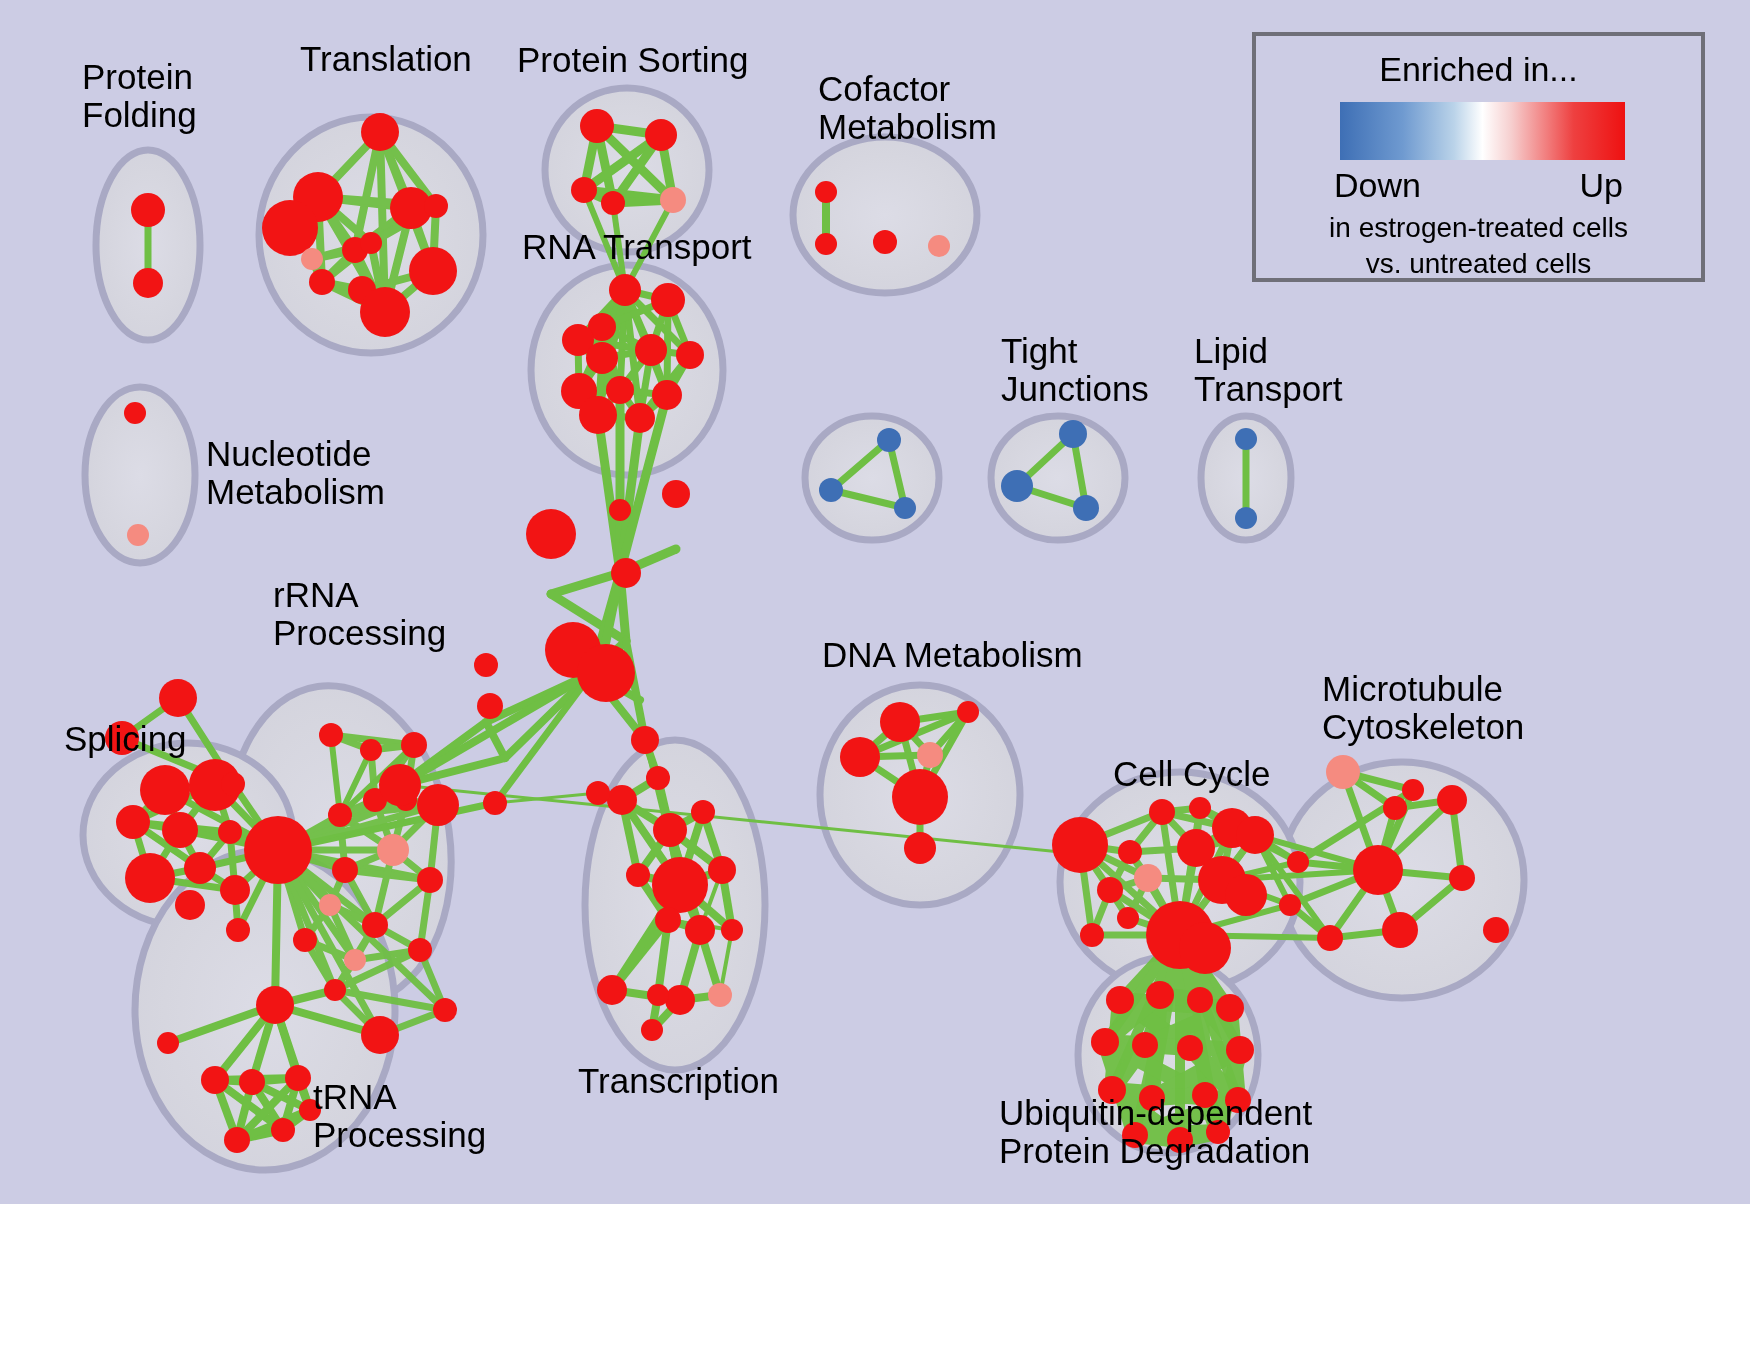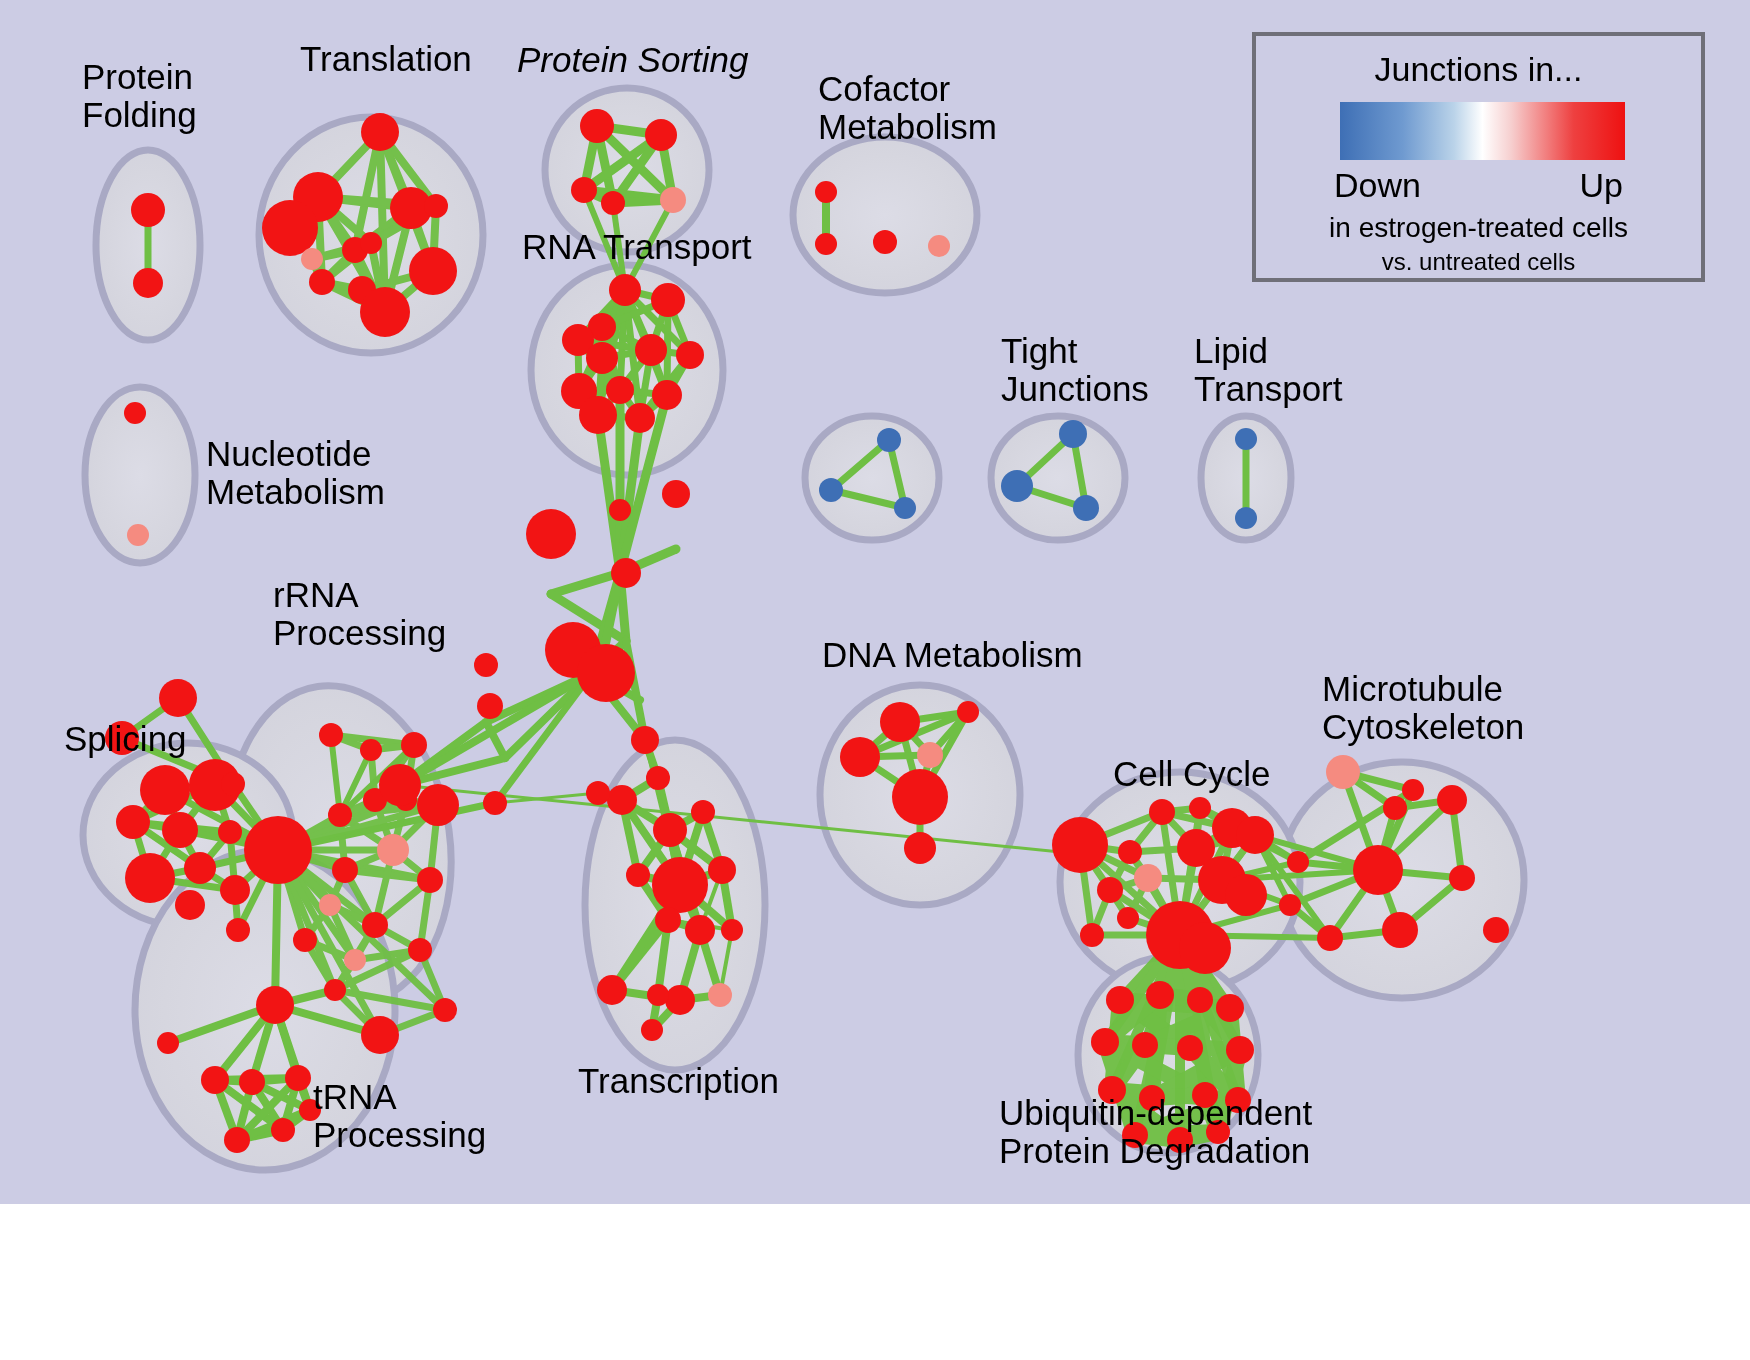--- a/index.html
+++ b/index.html
@@ -34,21 +34,21 @@
     position:absolute;left:0;top:14px;width:100%;
     text-align:center;font-size:34px;color:#000;
   }
   #legend-bar{
     position:absolute;left:84px;top:66px;width:285px;height:58px;
     background:linear-gradient(to right,#3e6fb5 0%,#6f9ad0 22%,#bad3e9 40%,#ffffff 50%,#f6cfcf 60%,#ee4040 82%,#ee1111 100%);
   }
   #legend-down{position:absolute;left:78px;top:130px;font-size:34px;color:#000000;}
   #legend-up{position:absolute;right:78px;top:130px;font-size:34px;color:#000;text-align:center;}
   #legend-sub1{position:absolute;left:0;top:176px;width:100%;text-align:center;font-size:28px;color:#000;}
-  #legend-sub2{position:absolute;left:0;top:212px;width:100%;text-align:center;font-size:24px;color:#000;}
+  #legend-sub2{position:absolute;left:0;top:212px;width:100%;text-align:center;font-size:28px;color:#000;}
 </style>
 </head>
 <body>
 
 <div id="stage">
 
   <svg id="net" viewBox="0 0 1750 1360" xmlns="http://www.w3.org/2000/svg">
     <defs>
       <radialGradient id="cg" cx="50%" cy="50%" r="62%">
         <stop offset="0%" stop-color="#dcdce6"></stop>
@@ -709,21 +709,21 @@
       <circle cx="1238" cy="1100" r="13" fill="#f21414"></circle>
       <circle cx="1135" cy="1135" r="13" fill="#f21414"></circle>
       <circle cx="1180" cy="1140" r="13" fill="#f21414"></circle>
       <circle cx="1218" cy="1132" r="12" fill="#f21414"></circle>
     </g>
   </svg>
 
   <div class="cluster-label cl-left" style="left:82px;top:58px;">Protein
 Folding</div>
   <div class="cluster-label cl-left" style="left:300px;top:40px;">Translation</div>
-  <div class="cluster-label cl-left" style="left:517px;top:41px;font-style:italic;">Protein Sorting</div>
+  <div class="cluster-label cl-left" style="left:517px;top:41px;">Protein Sorting</div>
   <div class="cluster-label cl-left" style="left:818px;top:70px;">Cofactor
 Metabolism</div>
   <div class="cluster-label cl-left" style="left:522px;top:228px;">RNA Transport</div>
   <div class="cluster-label cl-left" style="left:206px;top:435px;">Nucleotide
 Metabolism</div>
   <div class="cluster-label cl-left" style="left:1001px;top:332px;">Tight
 Junctions</div>
   <div class="cluster-label cl-left" style="left:1194px;top:332px;">Lipid
 Transport</div>
   <div class="cluster-label cl-left" style="left:273px;top:576px;">rRNA
@@ -733,21 +733,21 @@
   <div class="cluster-label cl-left" style="left:1322px;top:670px;">Microtubule
 Cytoskeleton</div>
   <div class="cluster-label cl-left" style="left:1113px;top:755px;">Cell Cycle</div>
   <div class="cluster-label cl-left" style="left:313px;top:1078px;">tRNA
 Processing</div>
   <div class="cluster-label cl-left" style="left:578px;top:1062px;">Transcription</div>
   <div class="cluster-label cl-left" style="left:999px;top:1094px;">Ubiquitin-dependent
 Protein Degradation</div>
 
   <div id="legend">
-    <div id="legend-title">Junctions in...</div>
+    <div id="legend-title">Enriched in...</div>
     <div id="legend-bar"></div>
     <div id="legend-down">Down</div>
     <div id="legend-up">Up</div>
     <div id="legend-sub1">in estrogen-treated cells</div>
     <div id="legend-sub2">vs. untreated cells</div>
   </div>
 
 </div>
 
 </body></html>

